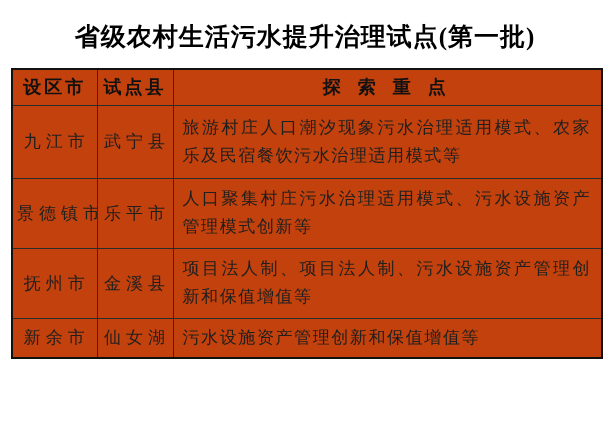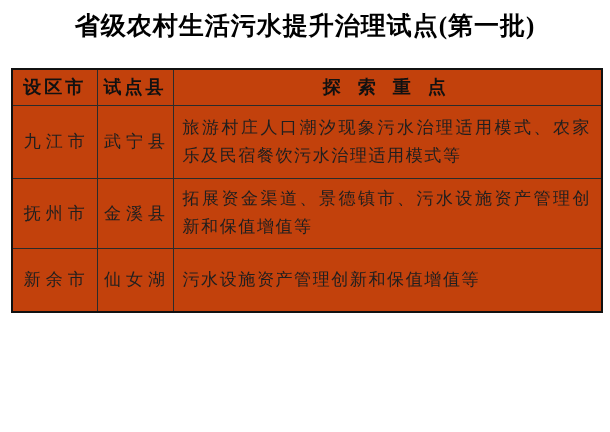--- a/index.html
+++ b/index.html
@@ -9,21 +9,21 @@
   }
   .page {
     position: relative;
     width: 610px;
     height: 432px;
     background: #ffffff;
     overflow: hidden;
     font-family: "Liberation Serif", serif;
   }
   .doc-title {
-    margin: 5px;
+    margin: 16px;
     padding-top: 7px;
     text-align: center;
     font-family: "Liberation Serif", serif;
     font-size: 25px;
     line-height: 28px;
     font-weight: 700;
     letter-spacing: 1px;
     color: #000000;
   }
   table.pilot-table {
@@ -46,21 +46,21 @@
     overflow: hidden;
   }
   .pilot-table {
     border: 2px solid #111111;
   }
   .pilot-table thead tr { height: 36px; }
   .row-1 { height: 73px; padding-left: 9px; }
   .row-2 { height: 70px; }
   .row-3 { height: 70px; padding-left: 36px; }
   .row-4 { height: 55px; }
-  .row-5 { height: 64px; margin-top: 20px; }
+  .row-5 { height: 39px; margin-top: 20px; }
   .pilot-table th {
     font-family: "Liberation Sans", sans-serif;
     font-weight: 700;
     font-size: 18px;
     text-align: center;
     color: #111111;
     letter-spacing: 3px;
     white-space: nowrap;
   }
   .pilot-table th.focus-header {
@@ -104,24 +104,29 @@
         <th>试点县</th>
         <th class="focus-header">探 索 重 点</th>
       </tr>
     </thead>
     <tbody>
       <tr class="row-1">
         <td class="city-cell">九江市</td>
         <td class="county-cell">武宁县</td>
         <td class="focus-cell">旅游村庄人口潮汐现象污水治理适用模式、农家乐及民宿餐饮污水治理适用模式等</td>
       </tr>
+      <tr class="row-2">
+        <td class="city-cell">景德镇市</td>
+        <td class="county-cell">乐平市</td>
+        <td class="focus-cell">人口聚集村庄污水治理适用模式、污水设施资产管理模式创新等</td>
+      </tr>
       <tr class="row-3">
         <td class="city-cell">抚州市</td>
         <td class="county-cell">金溪县</td>
-        <td class="focus-cell">拓展资金渠道、景德镇市、污水设施资产管理创新和保值增值等</td>
+        <td class="focus-cell">项目法人制、项目法人制、污水设施资产管理创新和保值增值等</td>
       </tr>
       <tr class="row-5">
         <td class="city-cell">新余市</td>
         <td class="county-cell">仙女湖</td>
         <td class="focus-cell">污水设施资产管理创新和保值增值等</td>
       </tr>
     </tbody>
   </table>
 
 </div>

